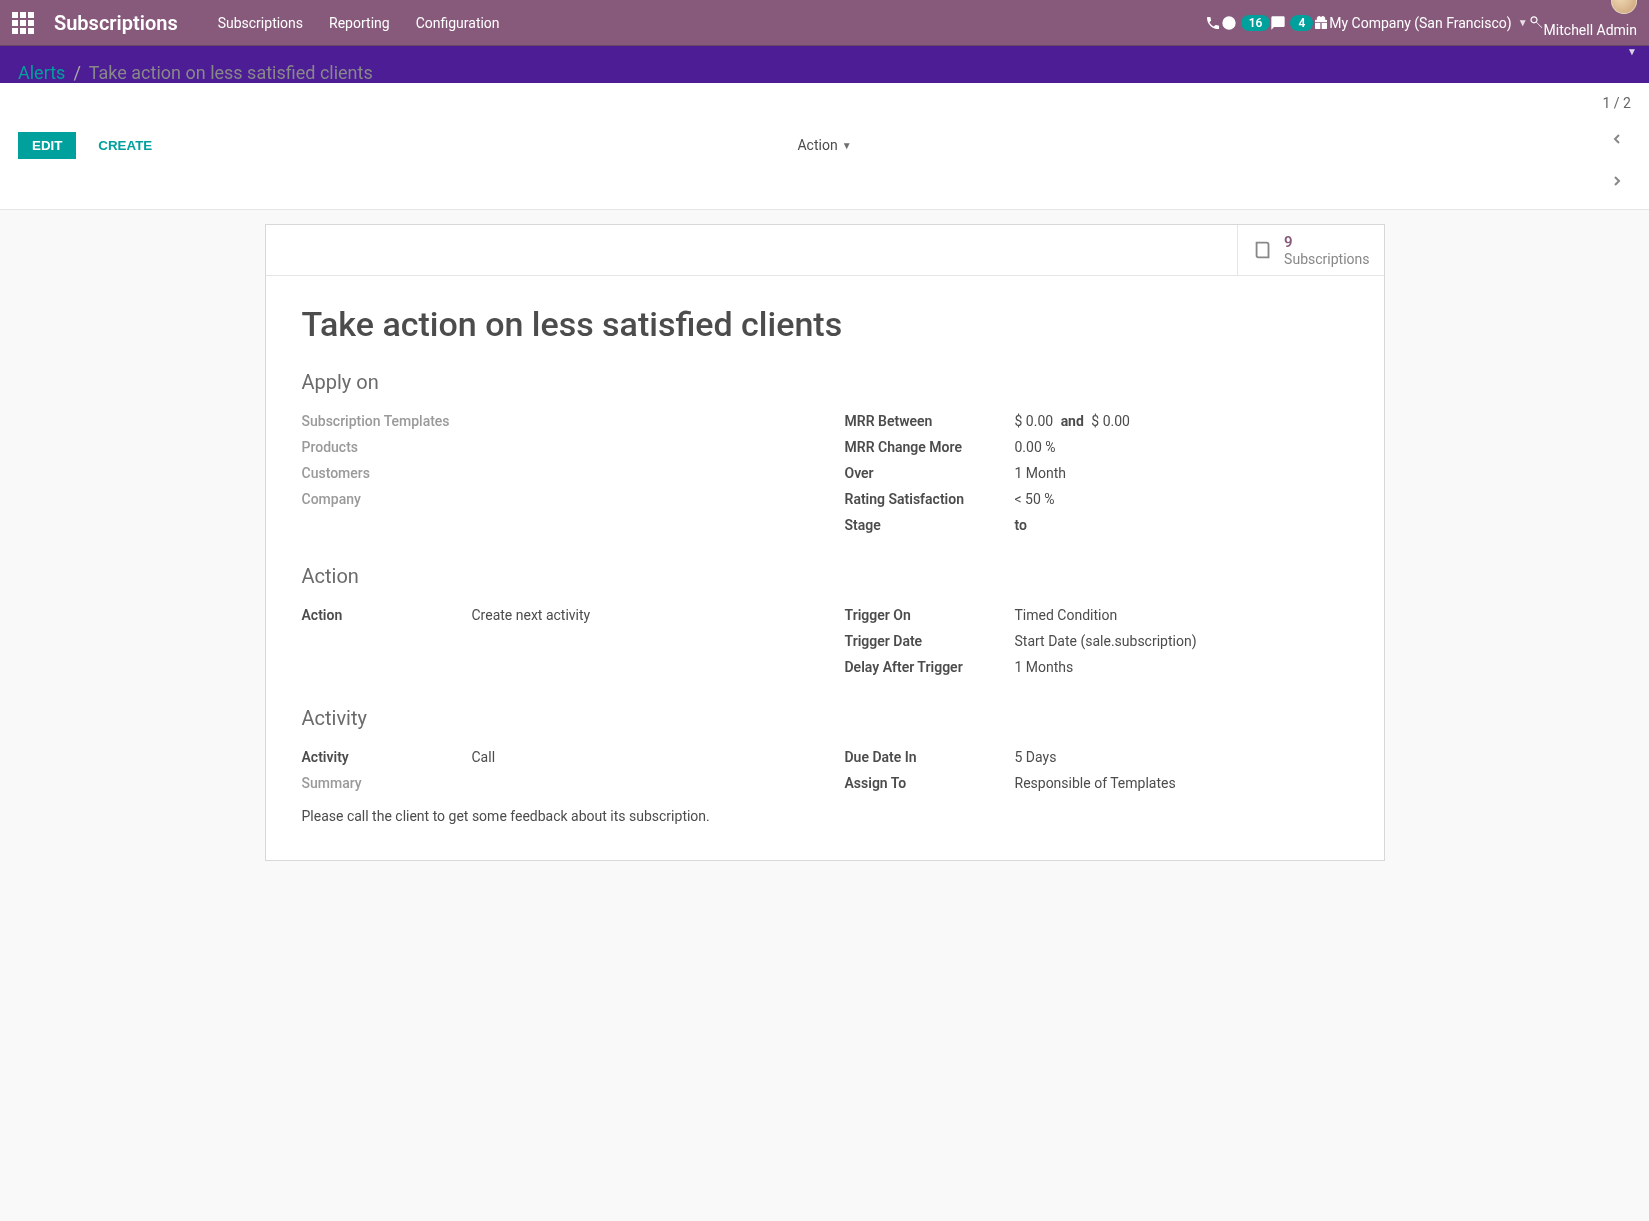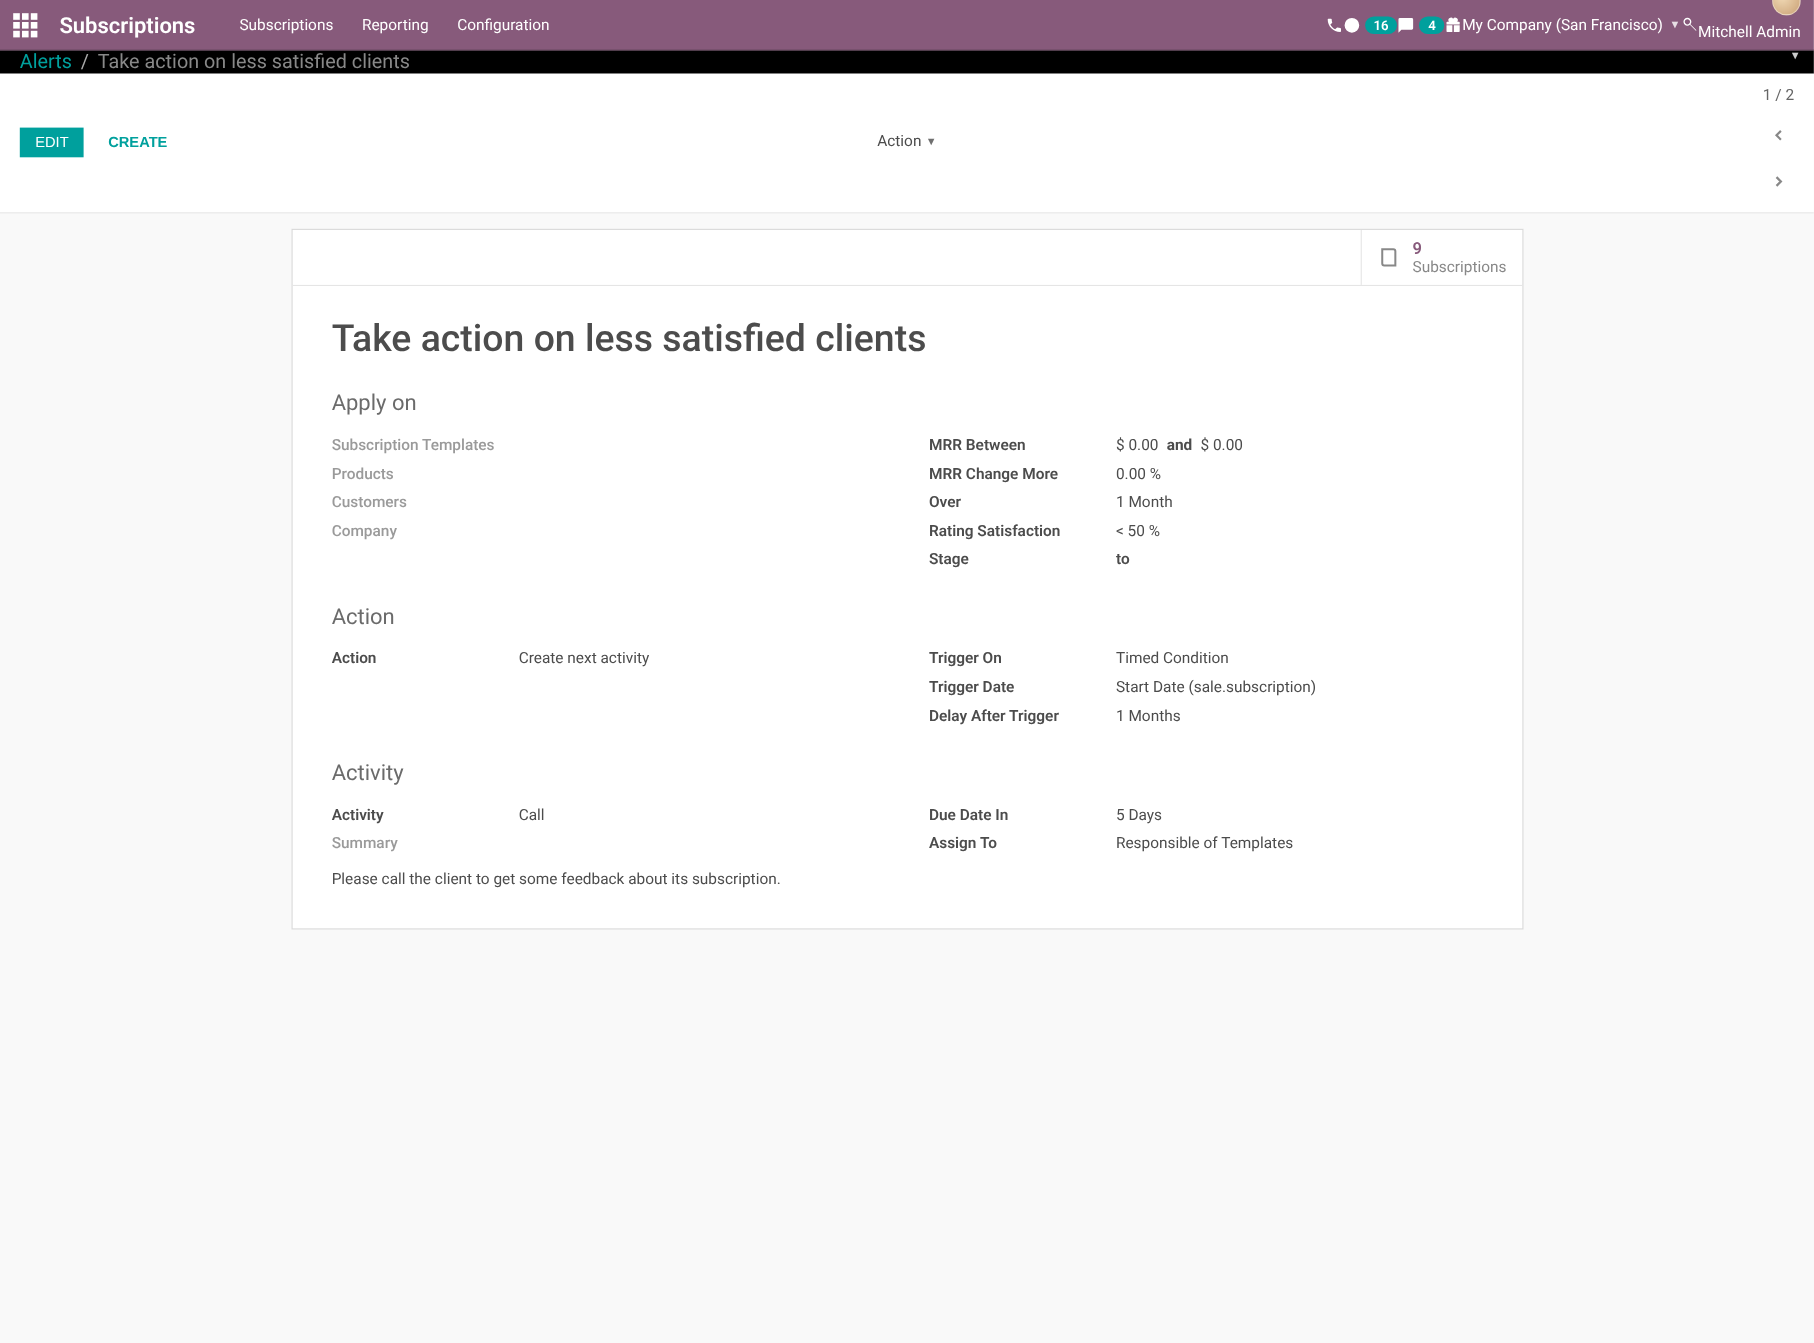--- a/index.html
+++ b/index.html
@@ -27,35 +27,35 @@
   .top-right { margin-left: auto; display: flex; align-items: center; }
   .icon-btn { color: #fff; cursor: pointer; display: flex; align-items: center; gap: 4px; position: relative; }
   .badge { background: #00a09d; color: #fff; border-radius: 10px; padding: 1px 8px; font-size: 12px; font-weight: 600; }
   .company-sel { display: flex; align-items: center; gap: 6px; cursor: pointer; }
   .user-sel { display: flex; align-items: flex-end; gap: 8px; cursor: pointer; flex-direction: column; }
   .avatar { width: 26px; height: 26px; border-radius: 50%; background: radial-gradient(circle at 35% 35%, #f0d9b5, #c9a074); border:1px solid rgba(255,255,255,0.4); }
   .caret { font-size: 10px; opacity: .8; }
   .svgicon { width: 16px; height: 16px; fill: currentColor; }
 
   
-  .breadcrumb-row { background: #000000; padding: 0 18px 0 18px; }
+  .breadcrumb-row { background: #4c1d95; padding: 16px 18px 0 18px; }
   .breadcrumb { font-size: 18px; display: flex; align-items: center; gap: 8px; }
   .breadcrumb .link { color: #00a09d; cursor: pointer; }
   .breadcrumb .sep { color: #aaa; }
   .breadcrumb .current { color: #888; }
 
   
   .controlbar {
     background: #fff;
     padding: 12px 18px 14px 18px;
     display: flex;
     align-items: center;
     border-bottom: 1px solid #e5e5e5;
   }
-  .btn-edit { background: #00a09d; color: #fff; border: none; padding: 6px 14px; font-weight: 400; cursor: pointer; margin-right: 12px; }
+  .btn-edit { background: #00a09d; color: #fff; border: none; padding: 6px 14px; font-weight: 700; cursor: pointer; margin-right: 12px; }
   .btn-create { background: transparent; color: #00a09d; border: none; padding: 6px 10px; font-weight: 600; cursor: pointer; }
   .action-dd { margin-left: auto; margin-right: auto; cursor: pointer; color: #4c4c4c; display:flex; align-items:center; gap:4px;}
   .action-dd { position: absolute; left: 50%; transform: translateX(-50%); }
   .controlbar { position: relative; }
   .pager-wrap { display: flex; align-items: center; gap: 14px; margin-left: auto; flex-direction: column;}
   .pager-text { color: #666; }
   .nav-arrow { width: 28px; height: 28px; display: flex; align-items:center; justify-content:center; cursor: pointer; color: #888; }
 
   
   .sheet-wrap { padding: 0 0 40px 0; display:flex; justify-content:center; }

